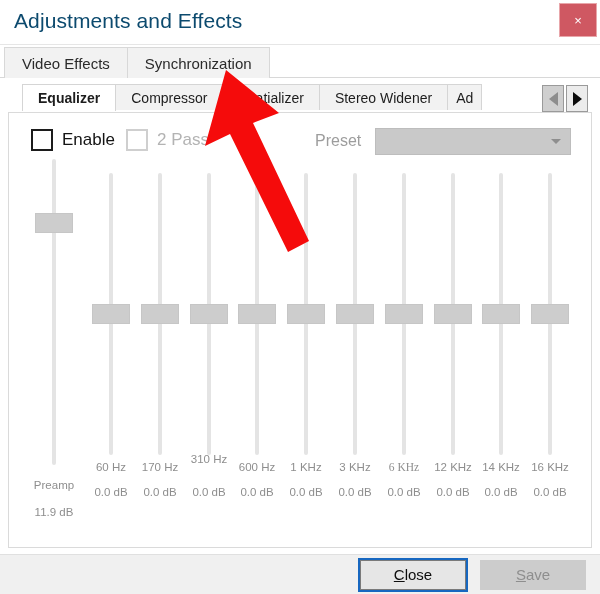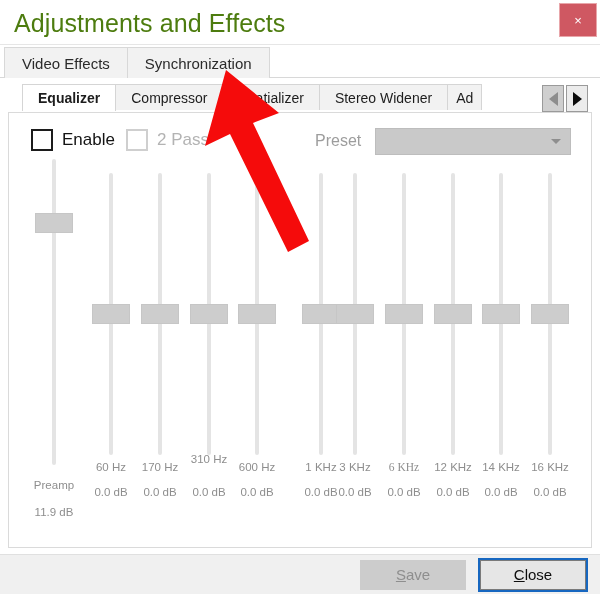--- a/index.html
+++ b/index.html
@@ -19,21 +19,21 @@
 
   
   .titlebar{
     position:relative;
     height:44px;flex:0 0 44px;
     background:#ffffff;
     border-bottom:1px solid #e6e6e6;
   }
   .title-text{
     position:absolute;left:14px;top:9px;
-    font-size:25px;color:#4d7c0f;
+    font-size:21px;color:#0c4a6e;
     letter-spacing:.1px;
     white-space:nowrap;
   }
   .close-btn{
     position:absolute;right:3px;top:3px;
     width:38px;height:34px;
     background:#cf5862;
     border:1px solid #e8a6aa;
     color:#ffffff;
     font-size:13px;
@@ -368,21 +368,21 @@
             <div class="thumb" style="top: 147px;"></div>
             <div class="col-label" style="top: 296px;">310 Hz</div>
             <div class="col-label" style="top: 329px;">0.0 dB</div>
           </div>
           <div class="col" style="left: 224px; width: 48px;">
             <div class="track" style="top: 16px; height: 282px;"></div>
             <div class="thumb" style="top: 147px;"></div>
             <div class="col-label" style="top: 304px;">600 Hz</div>
             <div class="col-label" style="top: 329px;">0.0 dB</div>
           </div>
-          <div class="col" style="left: 273px; width: 48px; margin-left: 15px;">
+          <div class="col" style="left: 273px; width: 48px;">
             <div class="track" style="top: 16px; height: 282px;"></div>
             <div class="thumb" style="top: 147px;"></div>
             <div class="col-label" style="top: 304px;">1 KHz</div>
             <div class="col-label" style="top: 329px;">0.0 dB</div>
           </div>
           <div class="col" style="left: 322px; width: 48px;">
             <div class="track" style="top: 16px; height: 282px;"></div>
             <div class="thumb" style="top: 147px;"></div>
             <div class="col-label" style="top: 304px;">3 KHz</div>
             <div class="col-label" style="top: 329px;">0.0 dB</div>
@@ -409,24 +409,24 @@
             <div class="track" style="top: 16px; height: 282px;"></div>
             <div class="thumb" style="top: 147px;"></div>
             <div class="col-label" style="top: 304px;">16 KHz</div>
             <div class="col-label" style="top: 329px;">0.0 dB</div>
           </div>
         </div>
     </div>
   </div>
 
   <div class="footer">
+    <div class="btn btn-close">
+      <span><span class="u">C</span><span>lose</span></span>
+    </div>
     <div class="btn btn-save">
       <span><span class="u">S</span><span>ave</span></span>
-    </div>
-    <div class="btn btn-close">
-      <span><span class="u">C</span><span>lose</span></span>
     </div>
   </div>
 
   <svg class="arrow-overlay" viewBox="0 0 600 594">
     <polygon id="annot-arrow" points="226,70 205,146 230,134 288,252 309,241 253,123 279,113" fill="#f50b0b"></polygon>
   </svg>
 </div>
 
 </body></html>

